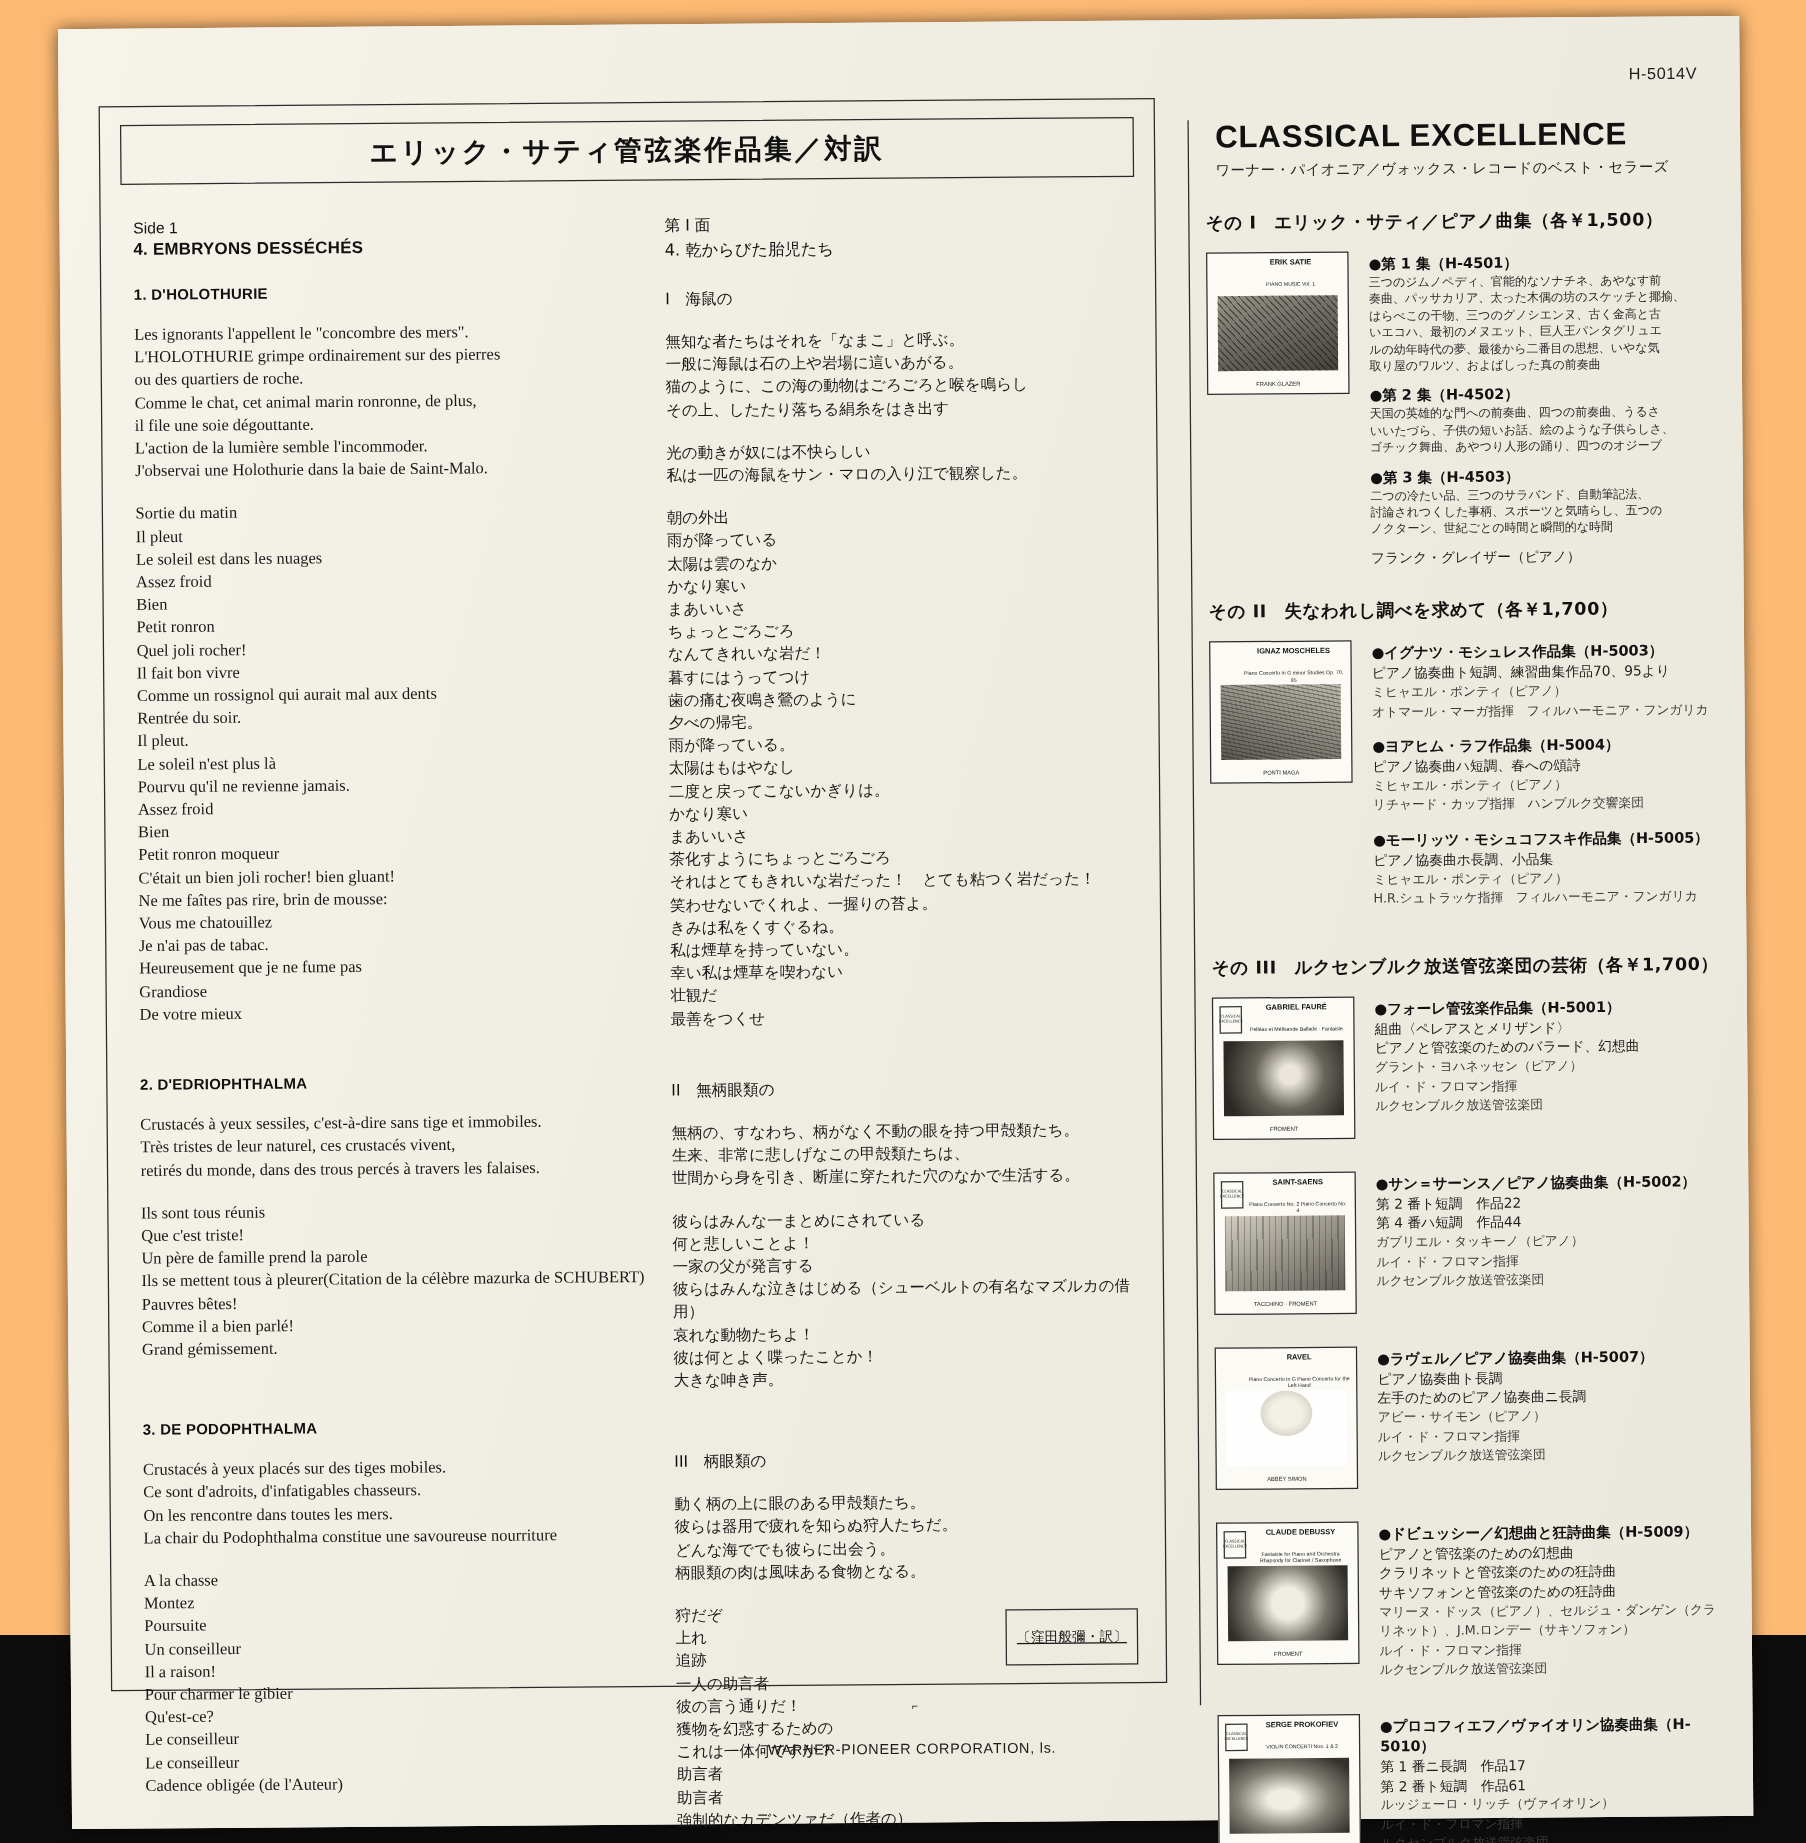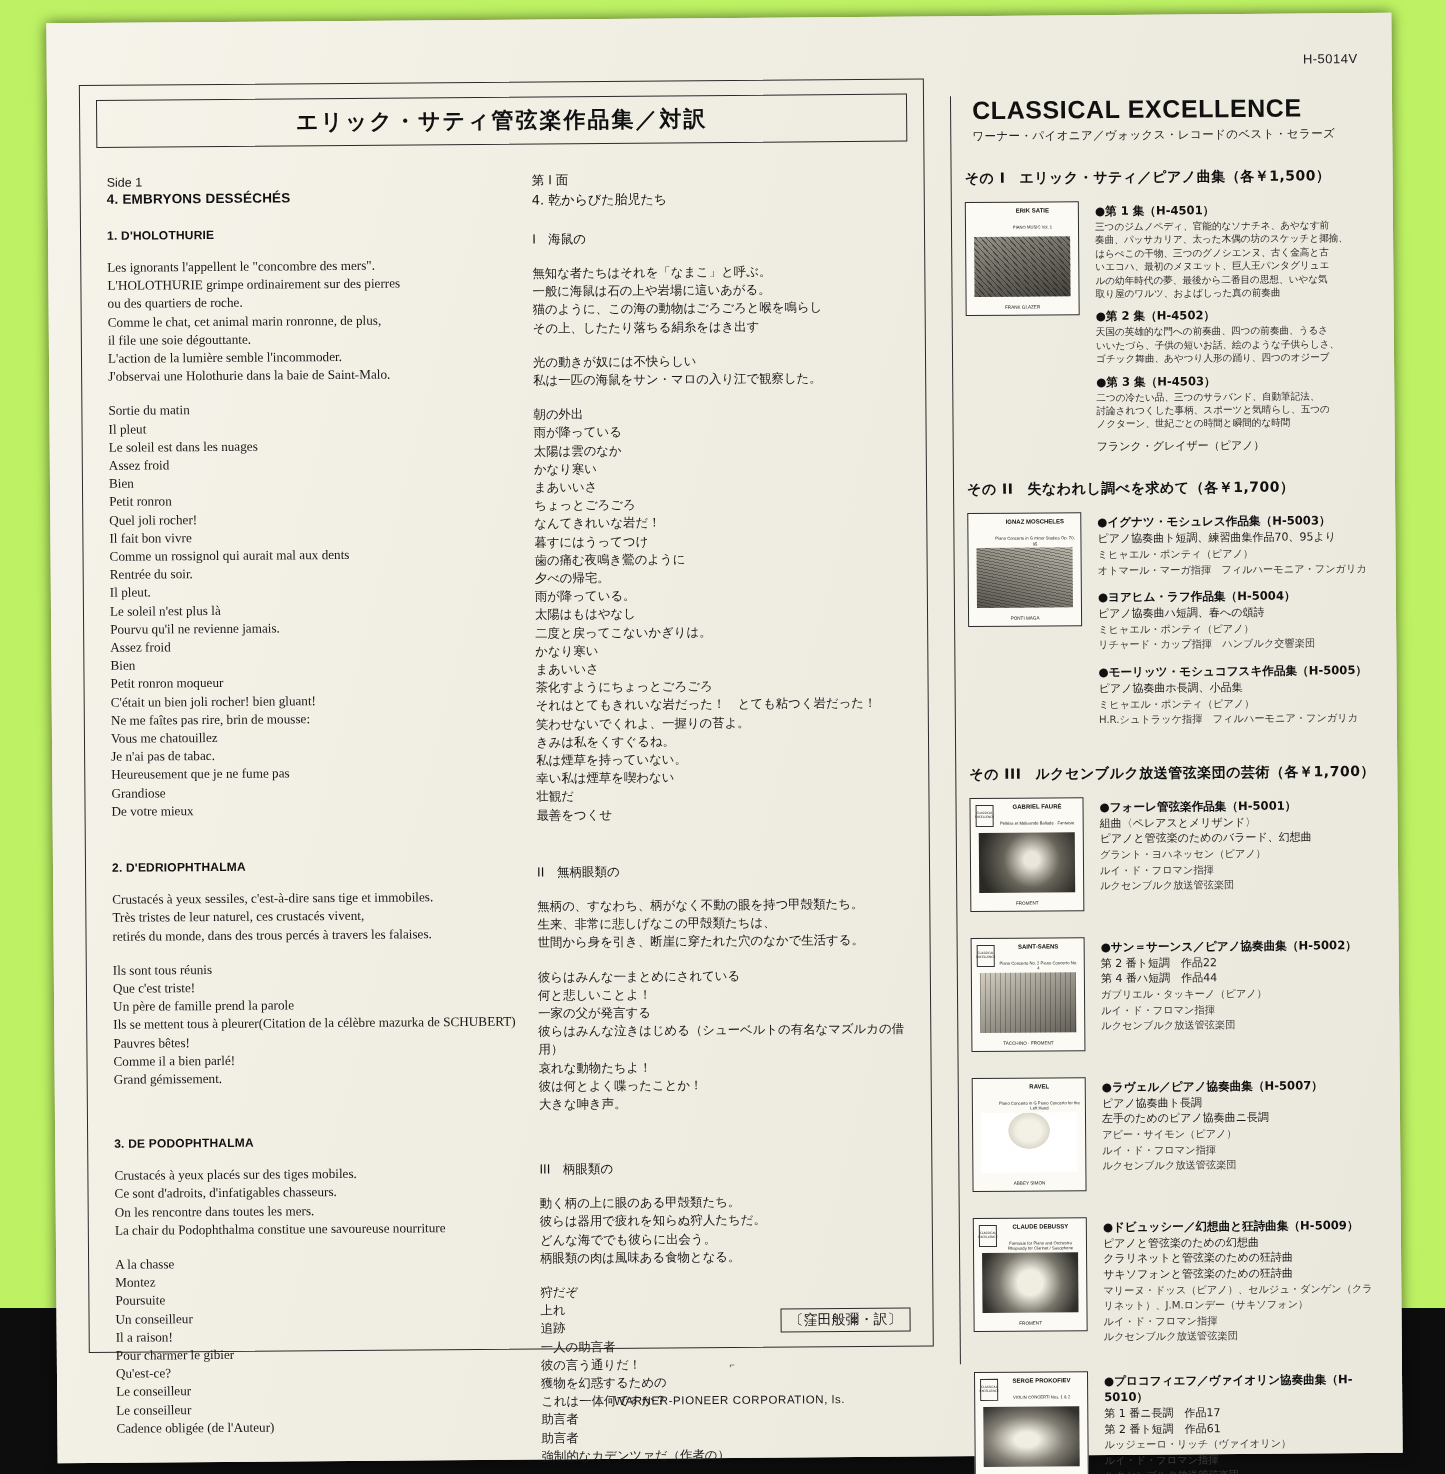--- a/index.html
+++ b/index.html
@@ -11,21 +11,21 @@
     width: 1445px;
     height: 1474px;
     overflow: hidden;
     font-family: "Liberation Serif", serif;
   }
   .page {
     position: absolute;
     left: 0; top: 0;
     width: 1445px;
     height: 1308px;
-    background: #bef264;
+    background: #fdba74;
   }
   
   .sleeve {
     position: absolute;
     left: 52px;
     top: 18px;
     width: 1345px;
     height: 1440px;
     background: #f3f0e6;
     box-shadow: 0 0 14px rgba(0,0,0,.6);
@@ -137,27 +137,28 @@
     font-size: 12.4px;
     line-height: 18.2px;
     color: #191919;
     margin-bottom: 16px;
     white-space: pre-line;
   }
   .blk { margin-bottom: 40px; }
   .translator {
     border: 1px solid #2a2a2a;
     display: inline-block;
-    padding: 2px 8px;
-    font-family: "DejaVu Sans", sans-serif;
-    font-size: 14px;
+    padding: 14px 8px;
+    font-family: "DejaVu Sans", sans-serif;
+    font-size: 11px;
     color: #151515;
     position: absolute;
     right: 22px;
     bottom: 14px;
+    text-decoration: underline;
   }
   
   .right-col {
     flex: 1;
     padding-left: 26px;
     box-sizing: border-box;
   }
   .ce-title {
     font-family: "Liberation Sans", sans-serif;
     font-weight: bold;

